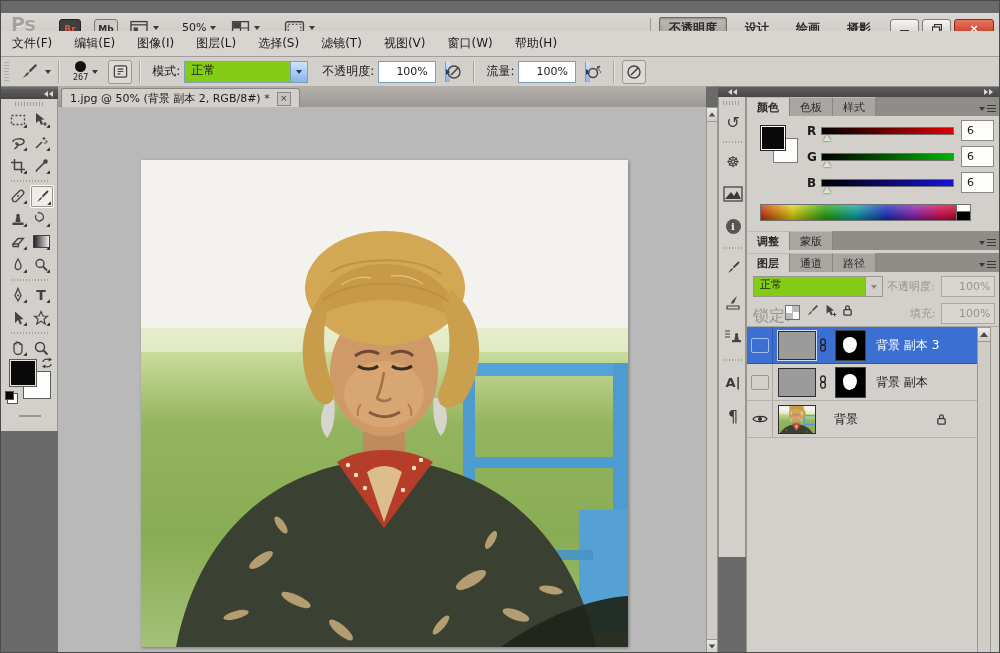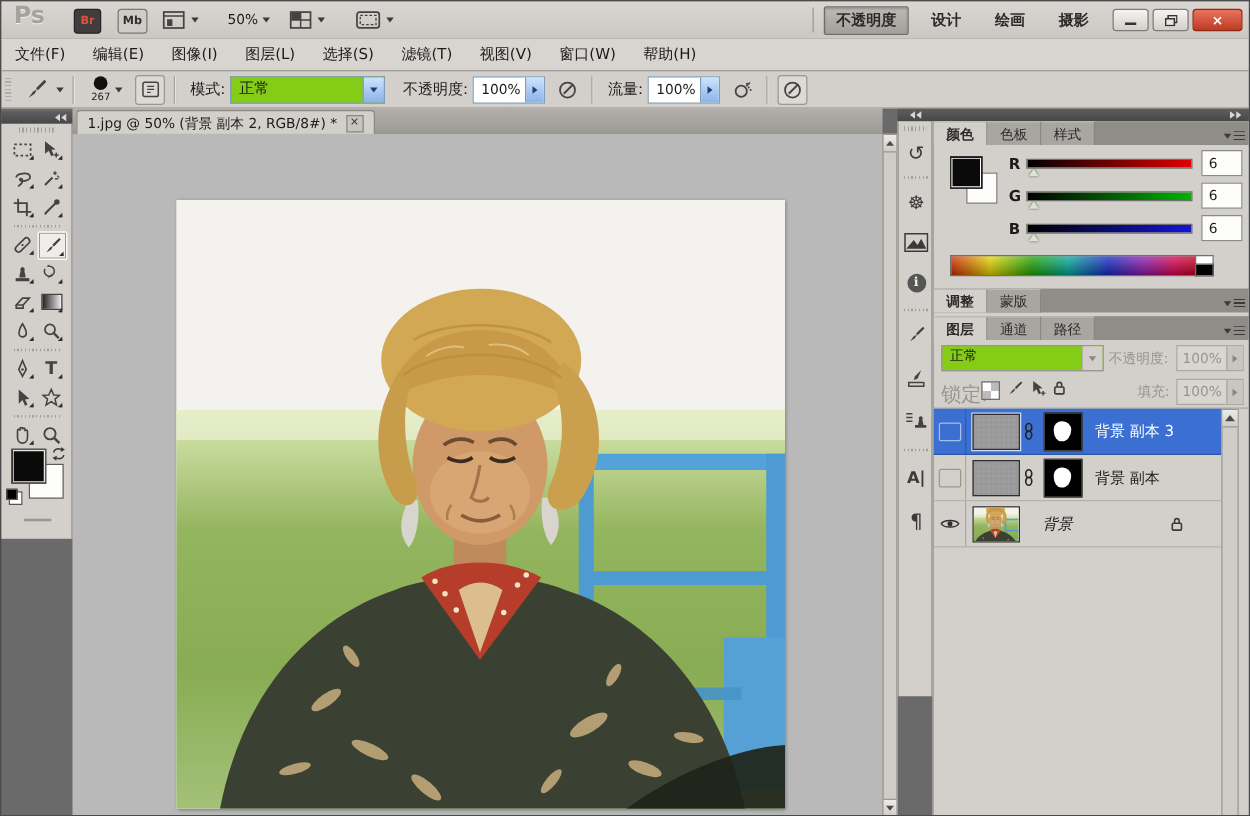--- a/index.html
+++ b/index.html
@@ -1,40 +1,40 @@
 <!DOCTYPE html>
 <html><head>
 <meta charset="utf-8">
 <style>
   html,body{margin:0;padding:0}
   .app{position:relative;width:1000px;height:653px;background:#6A6A6A;overflow:hidden;
        font-family:"DejaVu Sans","Liberation Sans",sans-serif;font-size:12px;color:#1b1b1b;
        border:1px solid #4a4a4a;box-sizing:border-box}
   .abs{position:absolute}
   
-  .titlebar{left:0;top:0;width:1000px;height:30px;background:linear-gradient(#DAD7D2,#CBC8C3);border-bottom:1px solid #A19E99}
+  .titlebar{left:0;top:12px;width:1000px;height:30px;background:linear-gradient(#DAD7D2,#CBC8C3);border-bottom:1px solid #A19E99}
   .menubar{left:0;top:30px;width:1000px;height:25px;background:#D8D5D0;border-bottom:1px solid #A19E99;display:flex;align-items:center}
   .menu-item{padding:0 11px;height:100%;display:flex;align-items:center;cursor:default;white-space:nowrap}
   .optionsbar{left:0;top:56px;width:1000px;height:29px;background:#D3D0CB;border-bottom:1px solid #8F8C88;display:flex;align-items:center}
   .vsep{width:1px;height:22px;background:#A5A29D;border-right:1px solid #E6E4E0;margin:0 7px;flex:0 0 auto}
   .grip-v{width:5px;height:20px;margin-left:3px;background:repeating-linear-gradient(180deg,#b0ada8 0 1px,transparent 1px 3px);flex:0 0 auto}
   .caret{width:0;height:0;border-left:3px solid transparent;border-right:3px solid transparent;border-top:4px solid #3a3a3a;display:inline-block;margin-left:4px}
   .ps-logo{font-size:19px;font-weight:bold;color:#A5A29E;letter-spacing:0;margin:0 0 0 10px;text-shadow:0 1px 0 #efeeec}
   .sq-btn{height:18px;display:flex;align-items:center;justify-content:center;border-radius:3px;font-size:9px;font-weight:bold}
   .ws-btn{padding:2px 9px;font-weight:bold;font-size:12px;color:#2b2b2b;border-radius:2px}
   .ws-active{background:linear-gradient(#BDBAB5,#A3A09B);border:1px solid #6F6C68;box-shadow:inset 0 1px 2px rgba(0,0,0,.25)}
   .winbtn{width:27px;height:16px;border:1px solid #807D79;border-radius:3px;background:linear-gradient(#F5F4F2,#D3D0CB);display:flex;align-items:center;justify-content:center}
   .winbtn.close{width:38px;background:linear-gradient(#E8745E,#BE3A22);border-color:#8E2715;color:#fff;font-weight:bold;font-size:11px}
   
   .xp-combo{height:20px;background:#84cc16;border:1px solid #7F9DB9;display:flex;align-items:flex-start}
   .xp-combo .txt{padding:0 6px;font-size:12px;flex:1}
   .xp-arrow{width:16px;height:100%;background:linear-gradient(#CDE3FB,#8AB4E8);border-left:1px solid #7F9DB9;display:flex;align-items:center;justify-content:center}
   .xp-arrow i{width:0;height:0;border-left:3px solid transparent;border-right:3px solid transparent;border-top:4px solid #1A3E7E}
   .spin{height:20px;background:#fff;border:1px solid #7F9DB9;display:flex;align-items:center}
-  .spin .val{padding:0 4px;font-size:11px;flex:1;text-align:right}
+  .spin .val{padding:0 17px;font-size:11px;flex:1;text-align:center}
   .spin .btn{width:14px;height:100%;background:linear-gradient(#CDE3FB,#8AB4E8);border-left:1px solid #7F9DB9;display:flex;align-items:center;justify-content:center}
   .spin .btn i{width:0;height:0;border-top:3px solid transparent;border-bottom:3px solid transparent;border-left:4px solid #1A3E7E}
   .opt-label{font-size:12px;margin:0 4px;white-space:nowrap}
   .tgl{width:22px;height:22px;display:flex;align-items:center;justify-content:center;border:1px solid transparent;border-radius:3px}
   
   .collapse-bar{background:linear-gradient(#5E5E5E,#474747);height:10px;display:flex;align-items:center}
   .tri-l{width:0;height:0;border-top:3px solid transparent;border-bottom:3px solid transparent;border-right:4px solid #D8D8D8;display:inline-block}
   .tri-r{width:0;height:0;border-top:3px solid transparent;border-bottom:3px solid transparent;border-left:4px solid #D8D8D8;display:inline-block}
   .toolcol{background:#D3D0CB;border-right:1px solid #98958F;box-sizing:border-box}
   .tool{position:absolute;width:22px;height:21px;display:flex;align-items:center;justify-content:center;border-radius:2px}
@@ -743,21 +743,21 @@
         <span class="eyecell">
             <svg width="16" height="10">
               <use href="#i-eye"></use>
             </svg>
           </span>
         <span class="thumb" style="overflow:hidden">
           <svg width="36" height="27" viewBox="60 30 380 440" preserveAspectRatio="xMidYMid slice">
               <use href="#photoArt"></use>
             </svg>
         </span>
-        <span class="name" style="font-style:italic;margin-left:18px">背景</span>
+        <span class="name" style="margin-left:18px">背景</span>
         <svg width="11" height="13" style="position:absolute;right:38px;top:12px">
             <use href="#i-lock"></use>
           </svg>
       </div>
 
       <div class="scrollcol abs" style="right:10px;top:0;width:14px;bottom:0">
         <div class="scr-btn">
             <span class="tri-u"></span>
           </div>
       </div>

